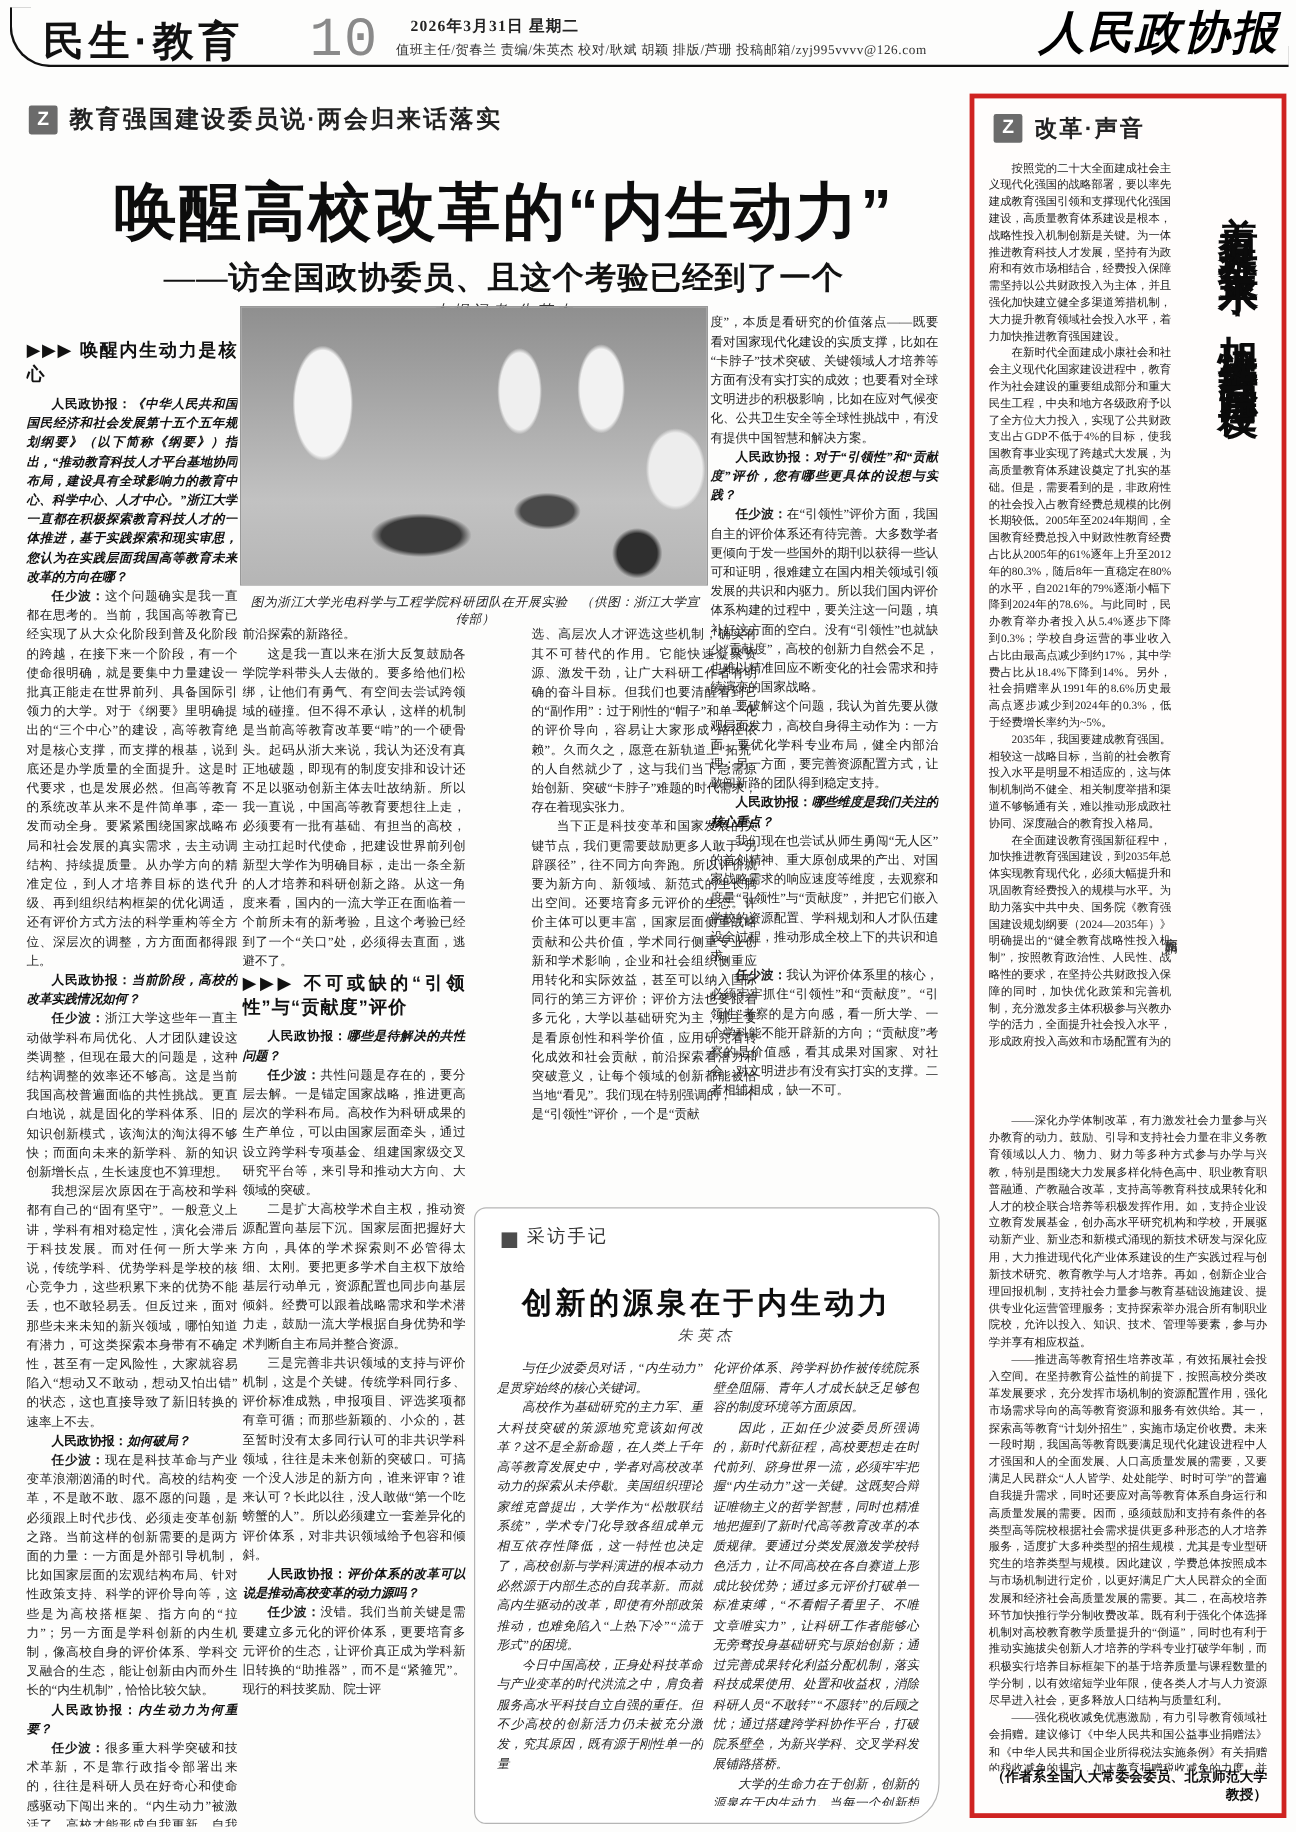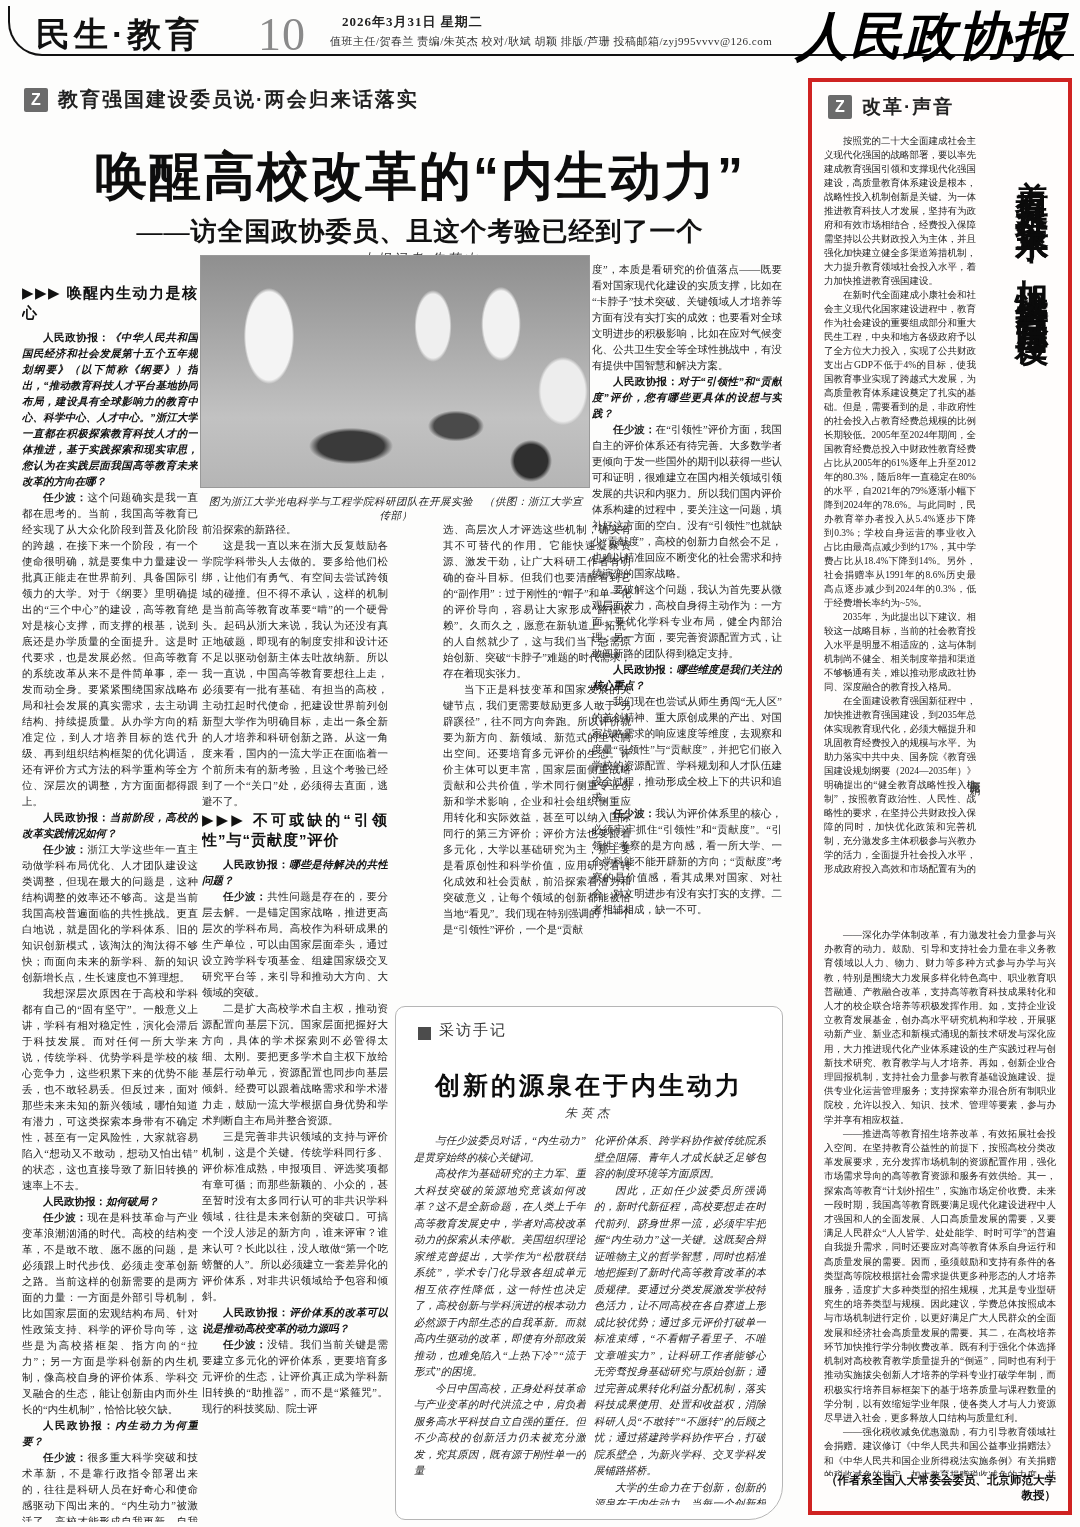--- a/index.html
+++ b/index.html
@@ -5,25 +5,25 @@
   * { margin:0; padding:0; box-sizing:border-box; }
   html,body { background:#ffffff; }
   body { font-family:"Liberation Serif","DejaVu Serif",serif; color:#1c1c1c; }
   #page { position:relative; width:1080px; height:1527px; background:#fdfdfc; overflow:hidden; margin:0 auto; }
 
   
   .mast-frame { position:absolute; left:8px; top:6px; width:1066px; height:50px;
     border-left:2.5px solid #111; border-bottom:2.5px solid #111; border-bottom-left-radius:34px; }
   .mast-section { position:absolute; left:36px; top:12px; font-family:"Liberation Sans","DejaVu Sans",sans-serif;
     font-weight:bold; font-size:34px; letter-spacing:4px; color:#111; }
-  .mast-pagenum { position:absolute; left:258px; top:8px; font-family:Liberation Serif, serif;
+  .mast-pagenum { position:absolute; left:258px; top:8px; font-family:Liberation Mono, monospace;
     font-size:46px; color:#8a8a8a; letter-spacing:1px; }
   .mast-date { position:absolute; left:342px; top:13px; font-size:13px; font-weight:bold; color:#222; letter-spacing:1px; }
   .mast-staff { position:absolute; left:330px; top:34px; font-size:11px; color:#333; letter-spacing:0.5px; }
-  .mast-paper { position:absolute; right:14px; top:2px; font-size:52px; font-weight:bold; font-style:italic;
+  .mast-paper { position:absolute; right:14px; top:2px; font-size:38px; font-weight:bold; font-style:italic;
     font-family:"Liberation Serif","DejaVu Serif",serif; color:#000; letter-spacing:2px; }
 
   
   .kicker { position:absolute; display:flex; align-items:center; gap:10px;
     font-family:"Liberation Sans","DejaVu Sans",sans-serif; }
   .kicker .badge { width:24px; height:24px; background:#6b6b6b; color:#fff; font-weight:bold; font-size:16px;
     display:flex; align-items:center; justify-content:center; border-radius:2px; flex:0 0 auto; }
   .kicker .ktext { font-weight:bold; font-size:20px; color:#222; letter-spacing:2px; }
 
   
@@ -175,21 +175,21 @@
   </div>
 
   <div class="opinion">
     <div class="kicker op-kicker" style="position:absolute;">
       <span class="badge">Z</span>
       <span class="ktext">改革·声音</span>
     </div>
     <div class="op-col1">
         <p class="blk blk-p">按照党的二十大全面建成社会主义现代化强国的战略部署，要以率先建成教育强国引领和支撑现代化强国建设，高质量教育体系建设是根本，战略性投入机制创新是关键。为一体推进教育科技人才发展，坚持有为政府和有效市场相结合，经费投入保障需坚持以公共财政投入为主体，并且强化加快建立健全多渠道筹措机制，大力提升教育领域社会投入水平，着力加快推进教育强国建设。</p>
         <p class="blk blk-p">在新时代全面建成小康社会和社会主义现代化国家建设进程中，教育作为社会建设的重要组成部分和重大民生工程，中央和地方各级政府予以了全方位大力投入，实现了公共财政支出占GDP不低于4%的目标，使我国教育事业实现了跨越式大发展，为高质量教育体系建设奠定了扎实的基础。但是，需要看到的是，非政府性的社会投入占教育经费总规模的比例长期较低。2005年至2024年期间，全国教育经费总投入中财政性教育经费占比从2005年的61%逐年上升至2012年的80.3%，随后8年一直稳定在80%的水平，自2021年的79%逐渐小幅下降到2024年的78.6%。与此同时，民办教育举办者投入从5.4%逐步下降到0.3%；学校自身运营的事业收入占比由最高点减少到约17%，其中学费占比从18.4%下降到14%。另外，社会捐赠率从1991年的8.6%历史最高点逐步减少到2024年的0.3%，低于经费增长率约为~5%。</p>
-        <p class="blk blk-p">2035年，为此提出以下建议。相较这一战略目标，当前的社会教育投入水平是明显不相适应的，这与体制机制尚不健全、相关制度举措和渠道不够畅通有关，难以推动形成政社协同、深度融合的教育投入格局。</p>
+        <p class="blk blk-p">2035年，我国要建成教育强国。相较这一战略目标，当前的社会教育投入水平是明显不相适应的，这与体制机制尚不健全、相关制度举措和渠道不够畅通有关，难以推动形成政社协同、深度融合的教育投入格局。</p>
         <p class="blk blk-p">在全面建设教育强国新征程中，加快推进教育强国建设，到2035年总体实现教育现代化，必须大幅提升和巩固教育经费投入的规模与水平。为助力落实中共中央、国务院《教育强国建设规划纲要（2024—2035年）》明确提出的“健全教育战略性投入机制”，按照教育政治性、人民性、战略性的要求，在坚持公共财政投入保障的同时，加快优化政策和完善机制，充分激发多主体积极参与兴教办学的活力，全面提升社会投入水平，形成政府投入高效和市场配置有为的</p>
       </div>
     <div class="op-vtitle">着力提升社会投入水平　加快推进教育强国建设</div>
     <div class="op-author">庞丽娟</div>
     <div class="op-full">
         <p class="blk blk-p">——深化办学体制改革，有力激发社会力量参与兴办教育的动力。鼓励、引导和支持社会力量在非义务教育领域以人力、物力、财力等多种方式参与办学与兴教，特别是围绕大力发展多样化特色高中、职业教育职普融通、产教融合改革，支持高等教育科技成果转化和人才的校企联合培养等积极发挥作用。如，支持企业设立教育发展基金，创办高水平研究机构和学校，开展驱动新产业、新业态和新模式涌现的新技术研发与深化应用，大力推进现代化产业体系建设的生产实践过程与创新技术研究、教育教学与人才培养。再如，创新企业合理回报机制，支持社会力量参与教育基础设施建设、提供专业化运营管理服务；支持探索举办混合所有制职业院校，允许以投入、知识、技术、管理等要素，参与办学并享有相应权益。</p>
         <p class="blk blk-p">——推进高等教育招生培养改革，有效拓展社会投入空间。在坚持教育公益性的前提下，按照高校分类改革发展要求，充分发挥市场机制的资源配置作用，强化市场需求导向的高等教育资源和服务有效供给。其一，探索高等教育“计划外招生”，实施市场定价收费。未来一段时期，我国高等教育既要满足现代化建设进程中人才强国和人的全面发展、人口高质量发展的需要，又要满足人民群众“人人皆学、处处能学、时时可学”的普遍自我提升需求，同时还要应对高等教育体系自身运行和高质量发展的需要。因而，亟须鼓励和支持有条件的各类型高等院校根据社会需求提供更多种形态的人才培养服务，适度扩大多种类型的招生规模，尤其是专业型研究生的培养类型与规模。因此建议，学费总体按照成本与市场机制进行定价，以更好满足广大人民群众的全面发展和经济社会高质量发展的需要。其二，在高校培养环节加快推行学分制收费改革。既有利于强化个体选择机制对高校教育教学质量提升的“倒逼”，同时也有利于推动实施拔尖创新人才培养的学科专业打破学年制，而积极实行培养目标框架下的基于培养质量与课程数量的学分制，以有效缩短学业年限，使各类人才与人力资源尽早进入社会，更多释放人口结构与质量红利。</p>
         <p class="blk blk-p">——强化税收减免优惠激励，有力引导教育领域社会捐赠。建议修订《中华人民共和国公益事业捐赠法》和《中华人民共和国企业所得税法实施条例》有关捐赠的税收减免的规定，加大教育捐赠税收减免的力度，并监督实践落实。同时，降低对高校小额捐赠的门槛，以吸引和鼓励更多社会人士与力量对高校捐赠。并且，扩大非货币捐赠的税收优惠范围，以全面拓展教育领域投入支持的多元化来源渠道。在捐赠使用方向上，充分尊重捐赠者的意向，积极探索实行社会投入经费与非货币捐赠资向特定欠发达地区、革命老区、民族地区、边疆地区与薄弱学校的“定向制”；同时加强捐赠投入使用的管理，效益评估与社会化反馈。</p>
       </div>
     <div class="op-footer">（作者系全国人大常委会委员、北京师范大学教授）</div>

